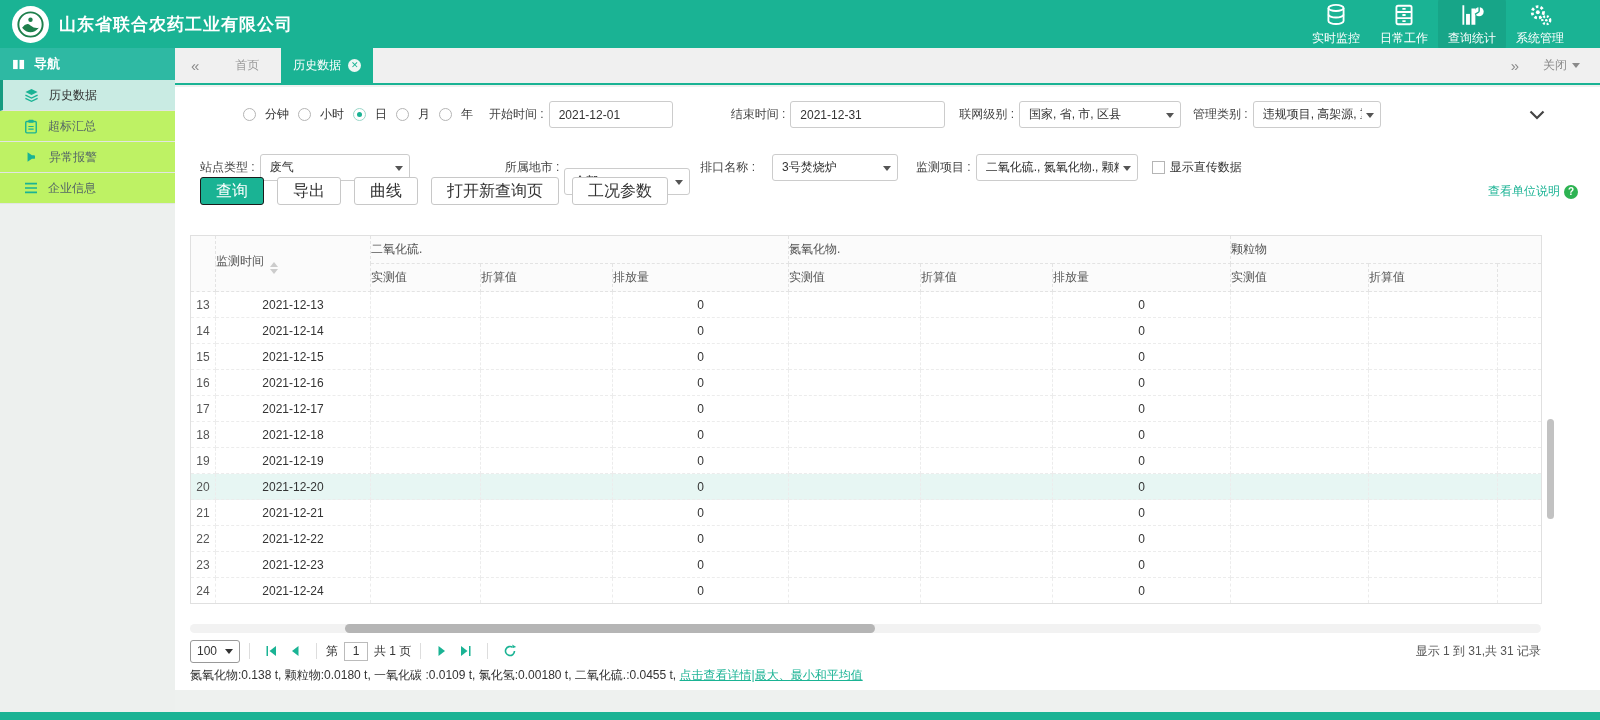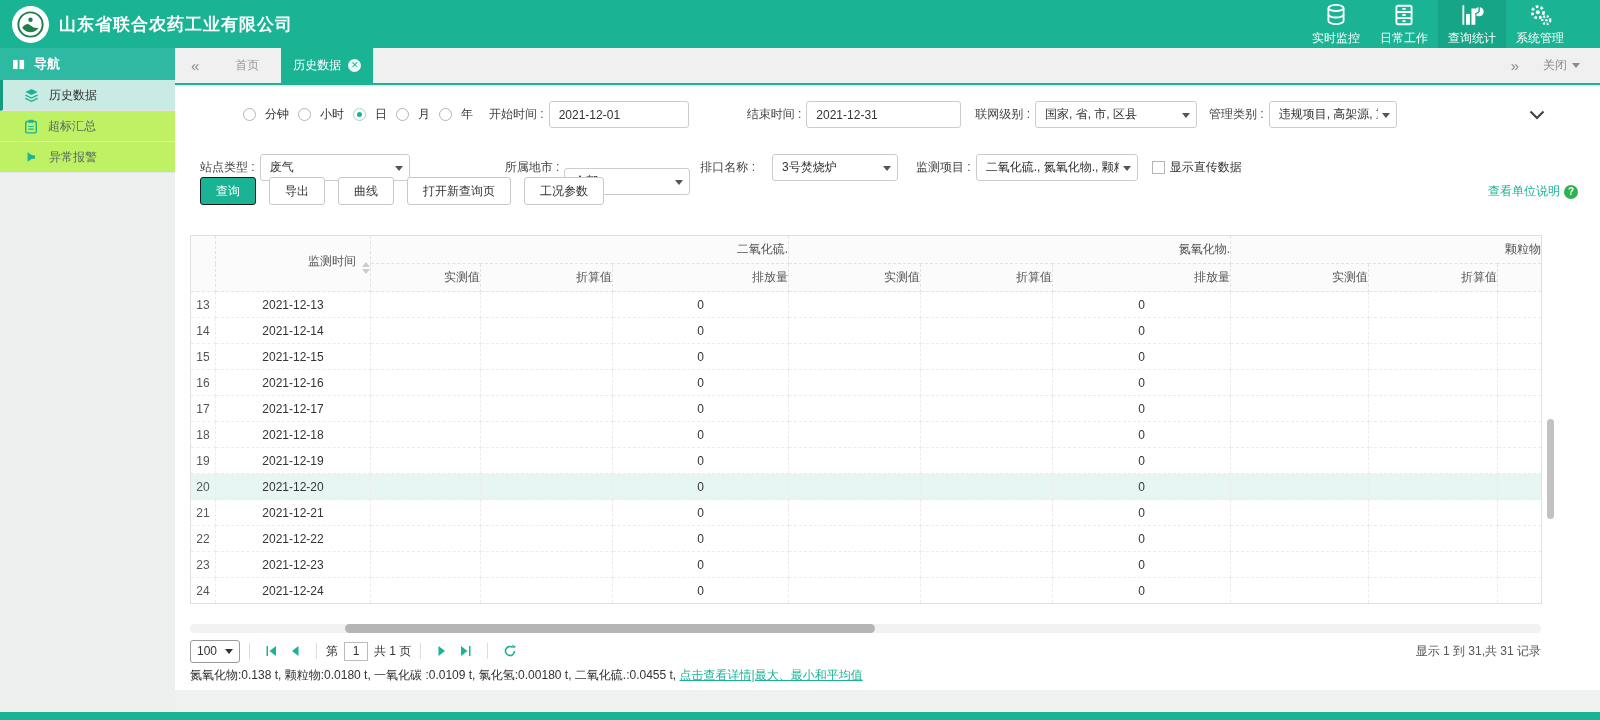--- a/index.html
+++ b/index.html
@@ -41,27 +41,27 @@
   .sel { height:27px; border:1px solid #ccc; border-radius:3px; display:flex; align-items:center; padding:0 18px 0 9px; position:relative; color:#333; background:#fff; white-space:nowrap; overflow:hidden; cursor:pointer; }
   .sel .caret { position:absolute; right:6px; top:11px; width:0; height:0; border-left:4px solid transparent; border-right:4px solid transparent; border-top:5px solid #555; }
   .sel .valtext { overflow:hidden; text-overflow:clip; }
   .radio { display:flex; align-items:center; gap:9px; margin-right:9px; cursor:pointer; }
   .rcircle { width:13px; height:13px; border-radius:50%; border:1px solid #b5b5b5; background:#fff; position:relative; flex:0 0 auto; }
   .radio.checked .rcircle { border-color:#9bd6c9; }
   .radio.checked .rcircle::after { content:""; position:absolute; left:3px; top:3px; width:5px; height:5px; border-radius:50%; background:#1ab394; }
   .chk { width:13px; height:13px; border:1px solid #b5b5b5; background:#fff; margin-right:5px; flex:0 0 auto; cursor:pointer; }
   .collapse-ic { position:absolute; right:55px; top:22px; cursor:pointer; }
   .btnrow { position:absolute; left:25px; top:90px; display:flex; gap:13px; }
-  .btn { height:28px; padding:0 15px; background:#fff; border:1px solid #c8c8c8; border-radius:3px; font-size:12px; color:#333; font-family:inherit; cursor:pointer; }
+  .btn { height:28px; padding:0 15px; background:#fff; border:1px solid #c8c8c8; border-radius:3px; font-size:16px; color:#333; font-family:inherit; cursor:pointer; }
   .btn.primary { background:#1ab394; color:#fff; border:1.5px solid #1b1b1b; }
   .unit-link { position:absolute; right:22px; top:96px; color:#1ab394; font-size:12px; display:flex; align-items:center; gap:4px; cursor:pointer;text-align:right; }
   .qmark { width:14px; height:14px; border-radius:50%; background:#2db352; color:#fff; font-size:10px; font-weight:bold; display:flex; align-items:center; justify-content:center; }
   
   .data-table { position:absolute; left:15px; top:148px; width:1351px; border-collapse:collapse; table-layout:fixed; font-size:12px; color:#333; border:1px solid #e0e0e0; }
-  .data-table th { border:1px dashed #e3e3e3; background:#fbfbfb; font-weight:normal; color:#555; height:28px; text-align:right; }
+  .data-table th { border:1px dashed #e3e3e3; background:#fbfbfb; font-weight:normal; color:#555; height:28px; text-align:left; }
   .data-table td { border:1px dashed #ececec; height:26px; text-align:center; color:#333; }
   .data-table td.cnum { color:#555; }
   .data-table tr.hl td { background:#e7f6f3; }
   .sort { display:inline-flex; flex-direction:column; gap:2px; margin-left:6px; vertical-align:-2px; cursor:pointer; }
   .sort .up { width:0; height:0; border-left:4px solid transparent; border-right:4px solid transparent; border-bottom:5px solid #ccc; }
   .sort .dn { width:0; height:0; border-left:4px solid transparent; border-right:4px solid transparent; border-top:5px solid #ccc; }
   .vscroll { position:absolute; left:1372px; top:332px; width:7px; height:100px; background:#c2c2c2; border-radius:4px; cursor:pointer; }
   .hscroll { position:absolute; left:15px; top:537px; width:1351px; height:9px; background:#f2f2f2; border-radius:5px; }
   .hthumb { position:absolute; left:155px; top:0; width:530px; height:9px; background:#b5b5b5; border-radius:5px; cursor:pointer; }
   
@@ -152,20 +152,26 @@
       <path d="M5 8.5h6M5 11.5h6" stroke="#1ab394" stroke-width="1.4"></path>
     </svg>
     <span>超标汇总</span>
   </div>
   <div class="sb-item">
     <svg width="15" height="14" viewBox="0 0 16 16">
       <path d="M3.5 2.5v11L8.5 10H11a1 1 0 0 0 1-1V7a1 1 0 0 0-1-1H8.5Z" fill="#1ab394"></path>
     </svg>
     <span>异常报警</span>
   </div>
+  <div class="sb-item">
+    <svg width="14" height="12" viewBox="0 0 16 14">
+      <path d="M1 2h14M1 7h14M1 12h14" stroke="#1ab394" stroke-width="2"></path>
+    </svg>
+    <span>企业信息</span>
+  </div>
 </div>
 
 <div class="tabbar">
   <span class="tb-arrow">«</span>
   <span class="tab-home">首页</span>
   <div class="tab-active">
     <span>历史数据</span>
     <span class="tab-close">✕</span>
   </div>
   <div class="tb-right">
@@ -194,21 +200,21 @@
     </span>
     <span class="radio">
       <span class="rcircle"></span>
       <span>月</span>
     </span>
     <span class="radio" style="margin-right:16px;">
       <span class="rcircle"></span>
       <span>年</span>
     </span>
     <span class="flabel">开始时间 :</span>
-    <input class="txt-input" style="width: 140px; margin-right: 58px;" readonly="" value="2021-12-01">
+    <input class="txt-input" style="width: 124px; margin-right: 58px;" readonly="" value="2021-12-01">
     <span class="flabel">结束时间 :</span>
     <input class="txt-input" style="width: 155px; margin-right: 14px;" readonly="" value="2021-12-31">
     <span class="flabel">联网级别 :</span>
     <span class="sel" style="width:162px; margin-right:12px;">
       <span class="valtext">国家, 省, 市, 区县</span>
       <span class="caret"></span>
     </span>
     <span class="flabel">管理类别 :</span>
     <span class="sel" style="width:128px;">
       <span class="valtext">违规项目, 高架源, 重点排污</span>

